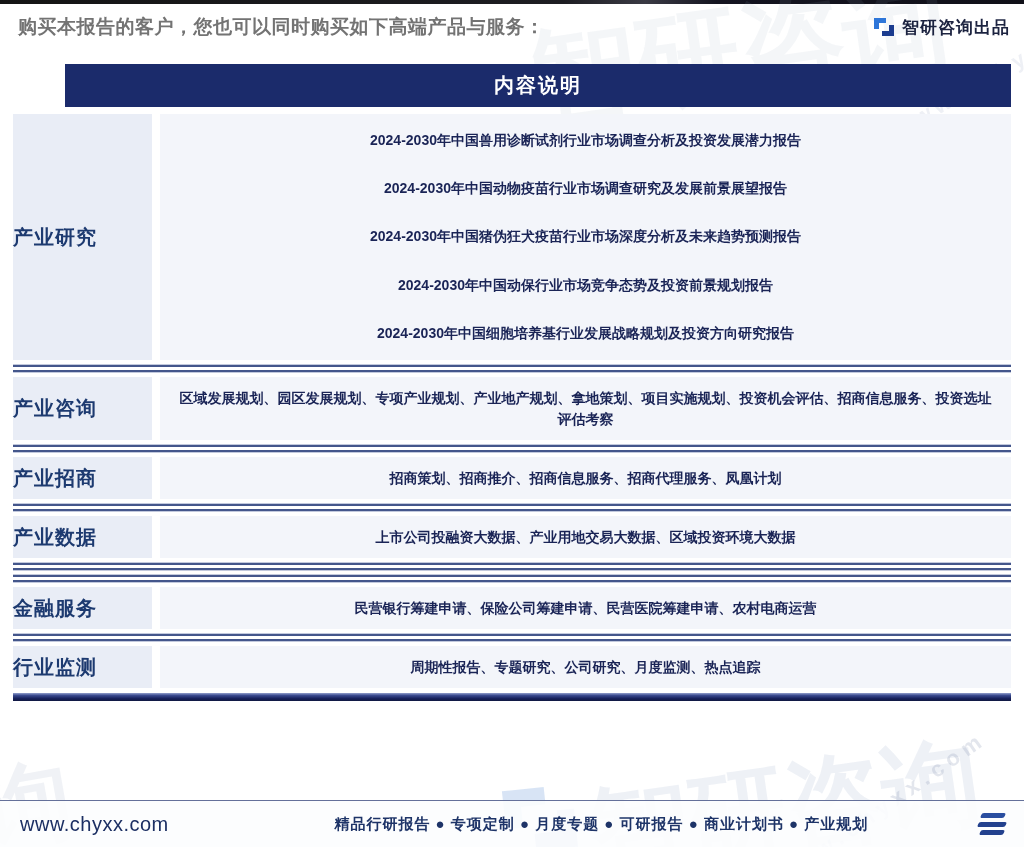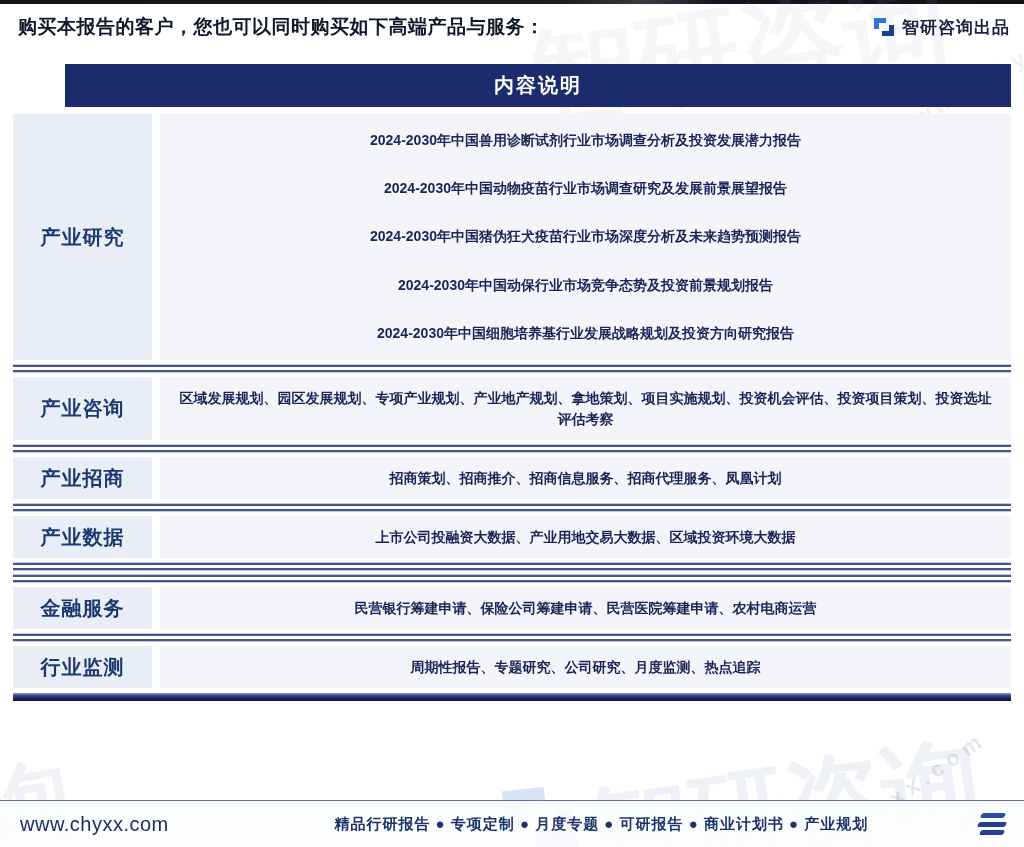--- a/index.html
+++ b/index.html
@@ -2,34 +2,34 @@
 <html><head>
 <meta charset="utf-8">
 <style>
   html,body{margin:0;padding:0;}
   body{font-family:"Liberation Sans","DejaVu Sans",sans-serif;background:#ffffff;}
   .page{position:relative;width:1024px;height:847px;background:#ffffff;overflow:hidden;}
   .topstrip{position:absolute;top:0;left:0;width:100%;height:4px;
     background:linear-gradient(90deg,#141414 0%,#1d1d22 55%,#3a3a44 63%,#141420 70%,#101018 100%);}
   
   .notice-row{position:absolute;top:8px;left:0;width:100%;height:38px;display:flex;align-items:center;}
-  .notice-text{margin-left:18px;font-size:19px;font-weight:bold;color:#0f172a;letter-spacing:0.5px;}
+  .notice-text{margin-left:18px;font-size:19px;font-weight:bold;color:#737373;letter-spacing:0.5px;}
   .brand{margin-left:auto;margin-right:14px;display:flex;align-items:center;gap:6px;}
   .brand-logo{width:24px;height:24px;flex:0 0 auto;}
   .brand-label{font-size:17px;font-weight:bold;color:#1c2340;letter-spacing:1px;}
   
   .table{position:absolute;top:64px;left:13px;width:998px;}
   .thead{display:flex;height:43px;margin-bottom:7px;}
   .th{background:#1b2b6b;color:#ffffff;font-size:20px;font-weight:bold;
      display:flex;align-items:center;justify-content:center;letter-spacing:2px;}
   .th-left{width:139px;}
   .th-gap{width:8px;background:#ffffff;}
   .th-right{flex:1;margin-left:44px;}
   .section{display:flex;position:relative;}
-  .label-cell{width:139px;background:#e9edf6;display:flex;align-items:center;justify-content:center;}
+  .label-cell{width:139px;background:#e9edf6;display:flex;align-items:center;justify-content:flex-start;}
   .cell-gap{width:8px;background:#ffffff;}
   .content-cell{flex:1;background:#f3f5fa;display:flex;flex-direction:column;
      align-items:center;justify-content:space-around;padding:2px 14px;box-sizing:border-box;}
   .section-label{font-size:20px;font-weight:bold;color:#1d3a70;letter-spacing:1px;white-space:nowrap;}
   .row-text{font-size:14px;font-weight:bold;color:#1a2456;text-align:center;line-height:1.5;}
   .sec-research{height:246px;}
   .sec-two{height:63px;}
   .sec-one{height:42px;}
   .divider{height:3px;border-top:2px solid #44568b;border-bottom:2px solid #44568b;
      margin:5px 0;box-shadow:0 -1px 0 rgba(120,135,180,0.45),0 1px 0 rgba(120,135,180,0.45);}
@@ -105,21 +105,21 @@
     </div>
 
     <div class="divider"></div>
 
     <div class="section sec-two">
       <div class="label-cell">
         <span class="section-label">产业咨询</span>
       </div>
       <div class="cell-gap"></div>
       <div class="content-cell">
-        <div class="row-text">区域发展规划、园区发展规划、专项产业规划、产业地产规划、拿地策划、项目实施规划、投资机会评估、投资项目策划、投资选址评估考察</div>
+        <div class="row-text">区域发展规划、园区发展规划、专项产业规划、产业地产规划、拿地策划、项目实施规划、投资机会评估、招商信息服务、投资选址评估考察</div>
       </div>
     </div>
 
     <div class="divider"></div>
 
     <div class="section sec-one">
       <div class="label-cell">
         <span class="section-label">产业招商</span>
       </div>
       <div class="cell-gap"></div>

